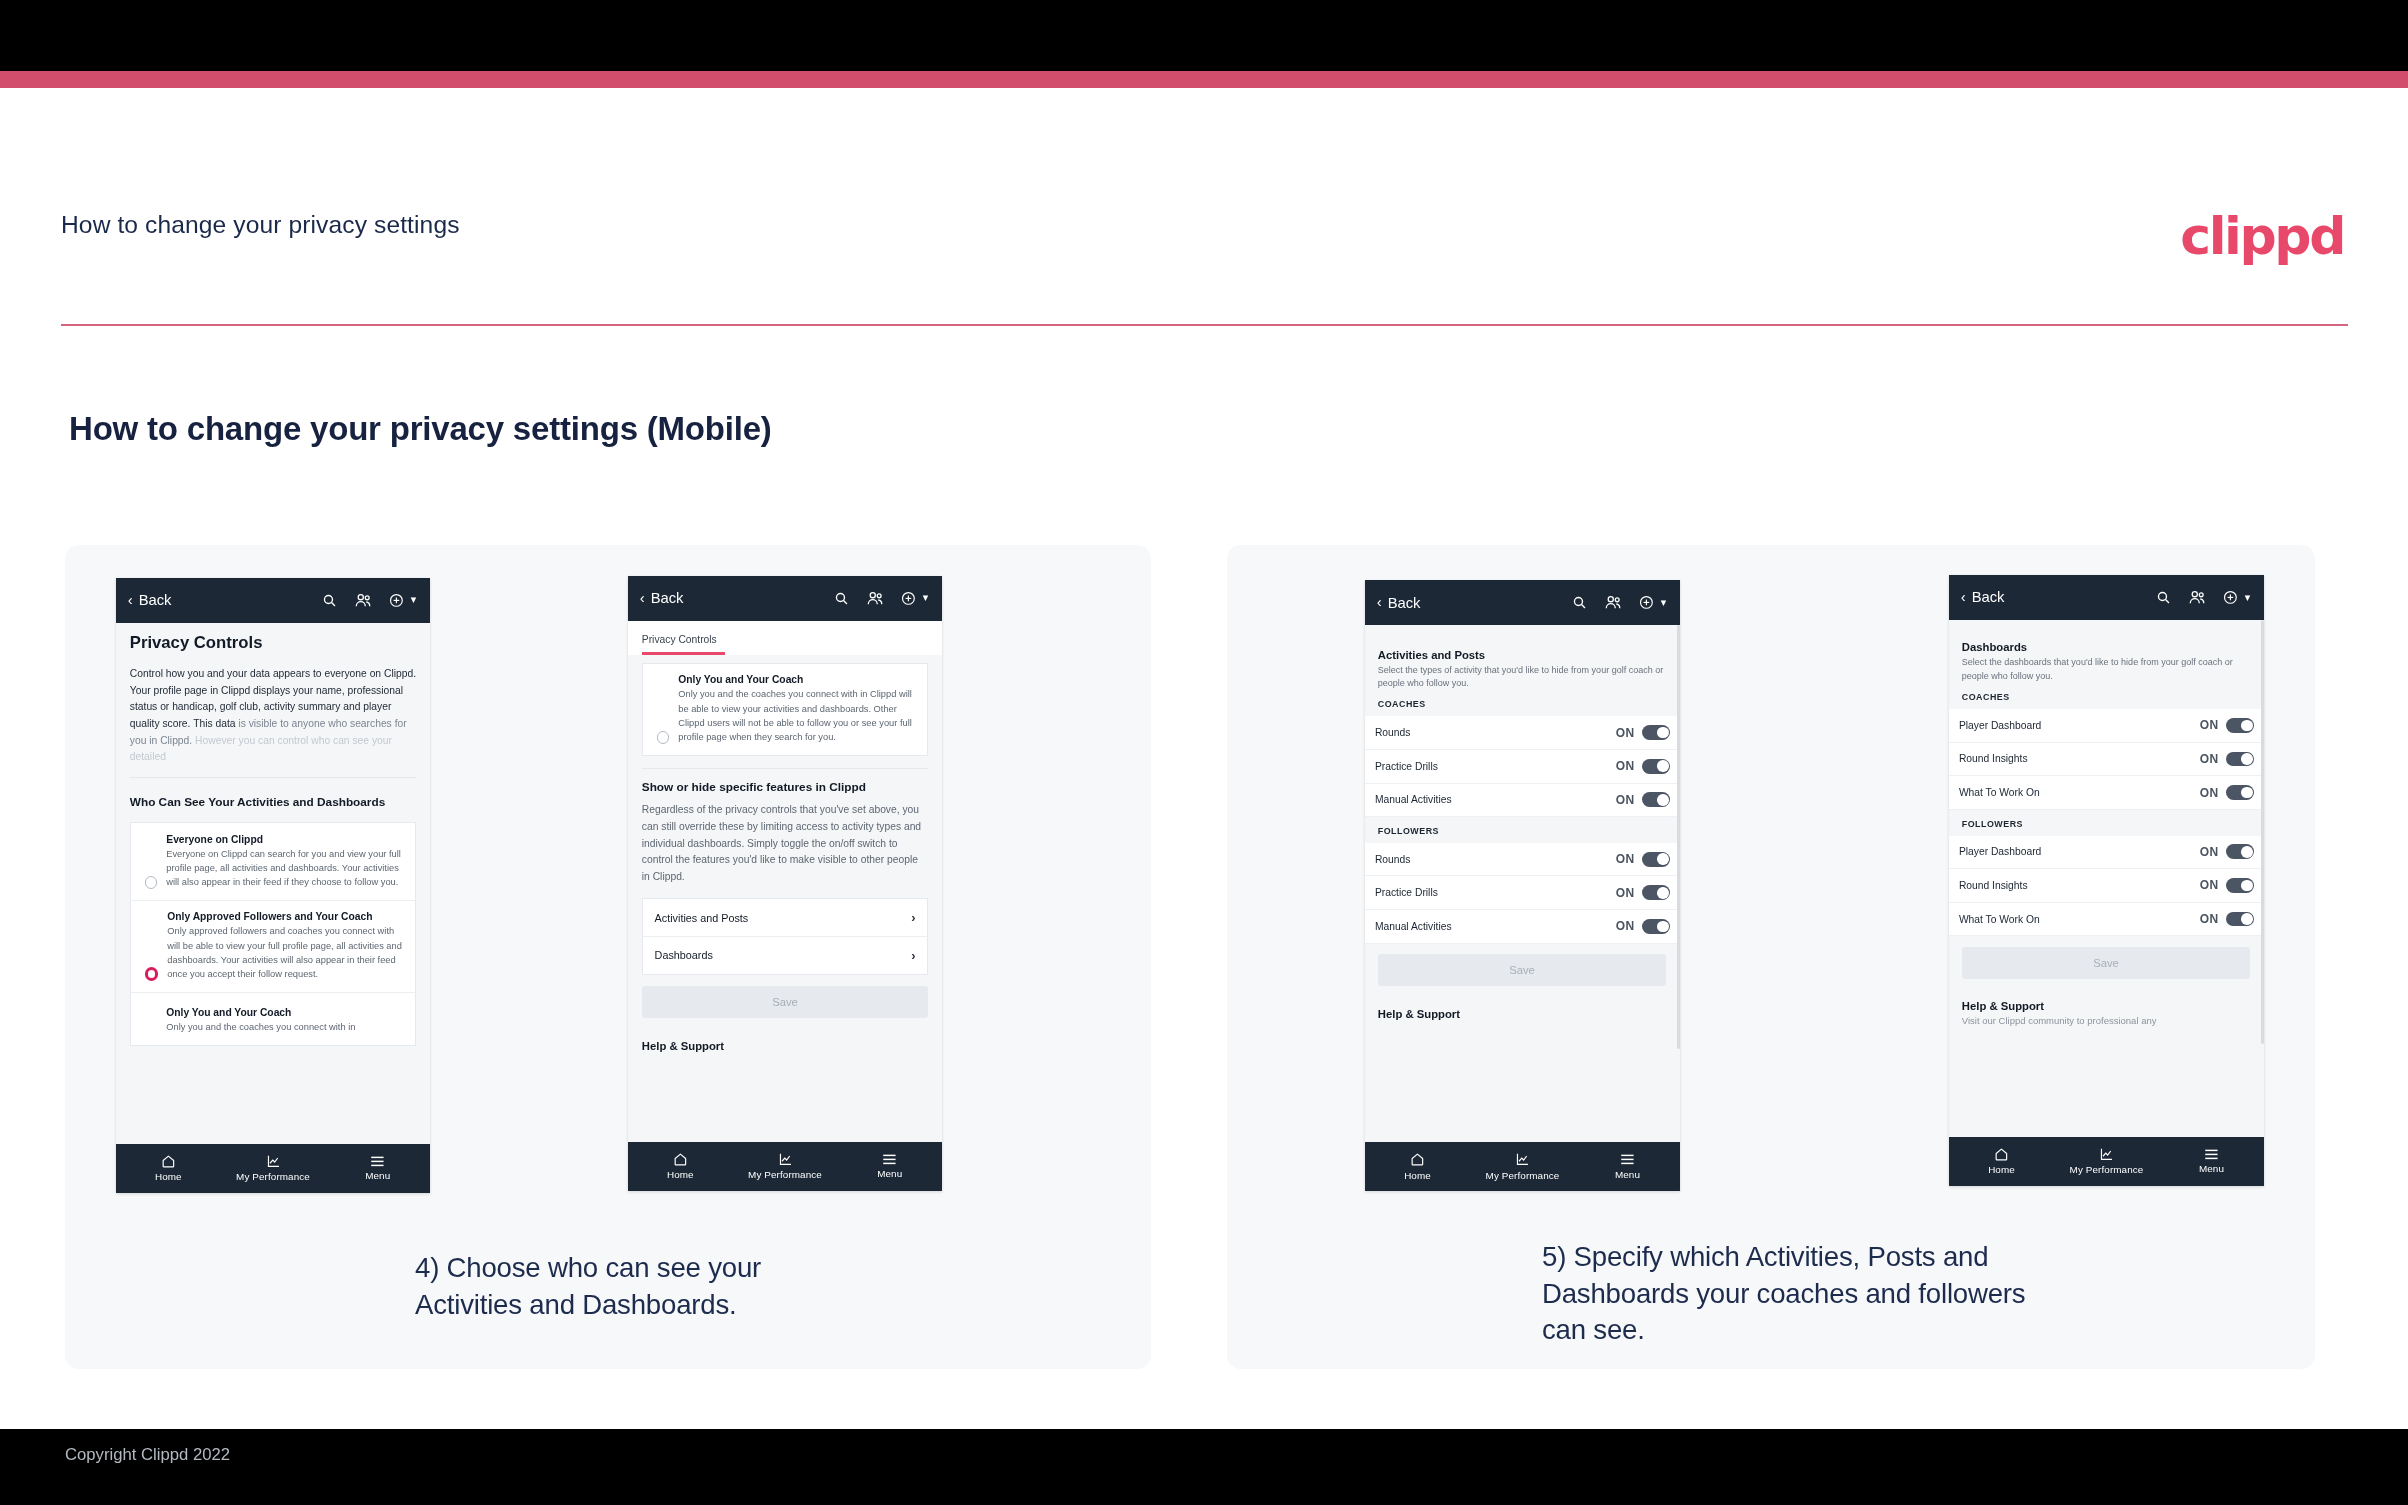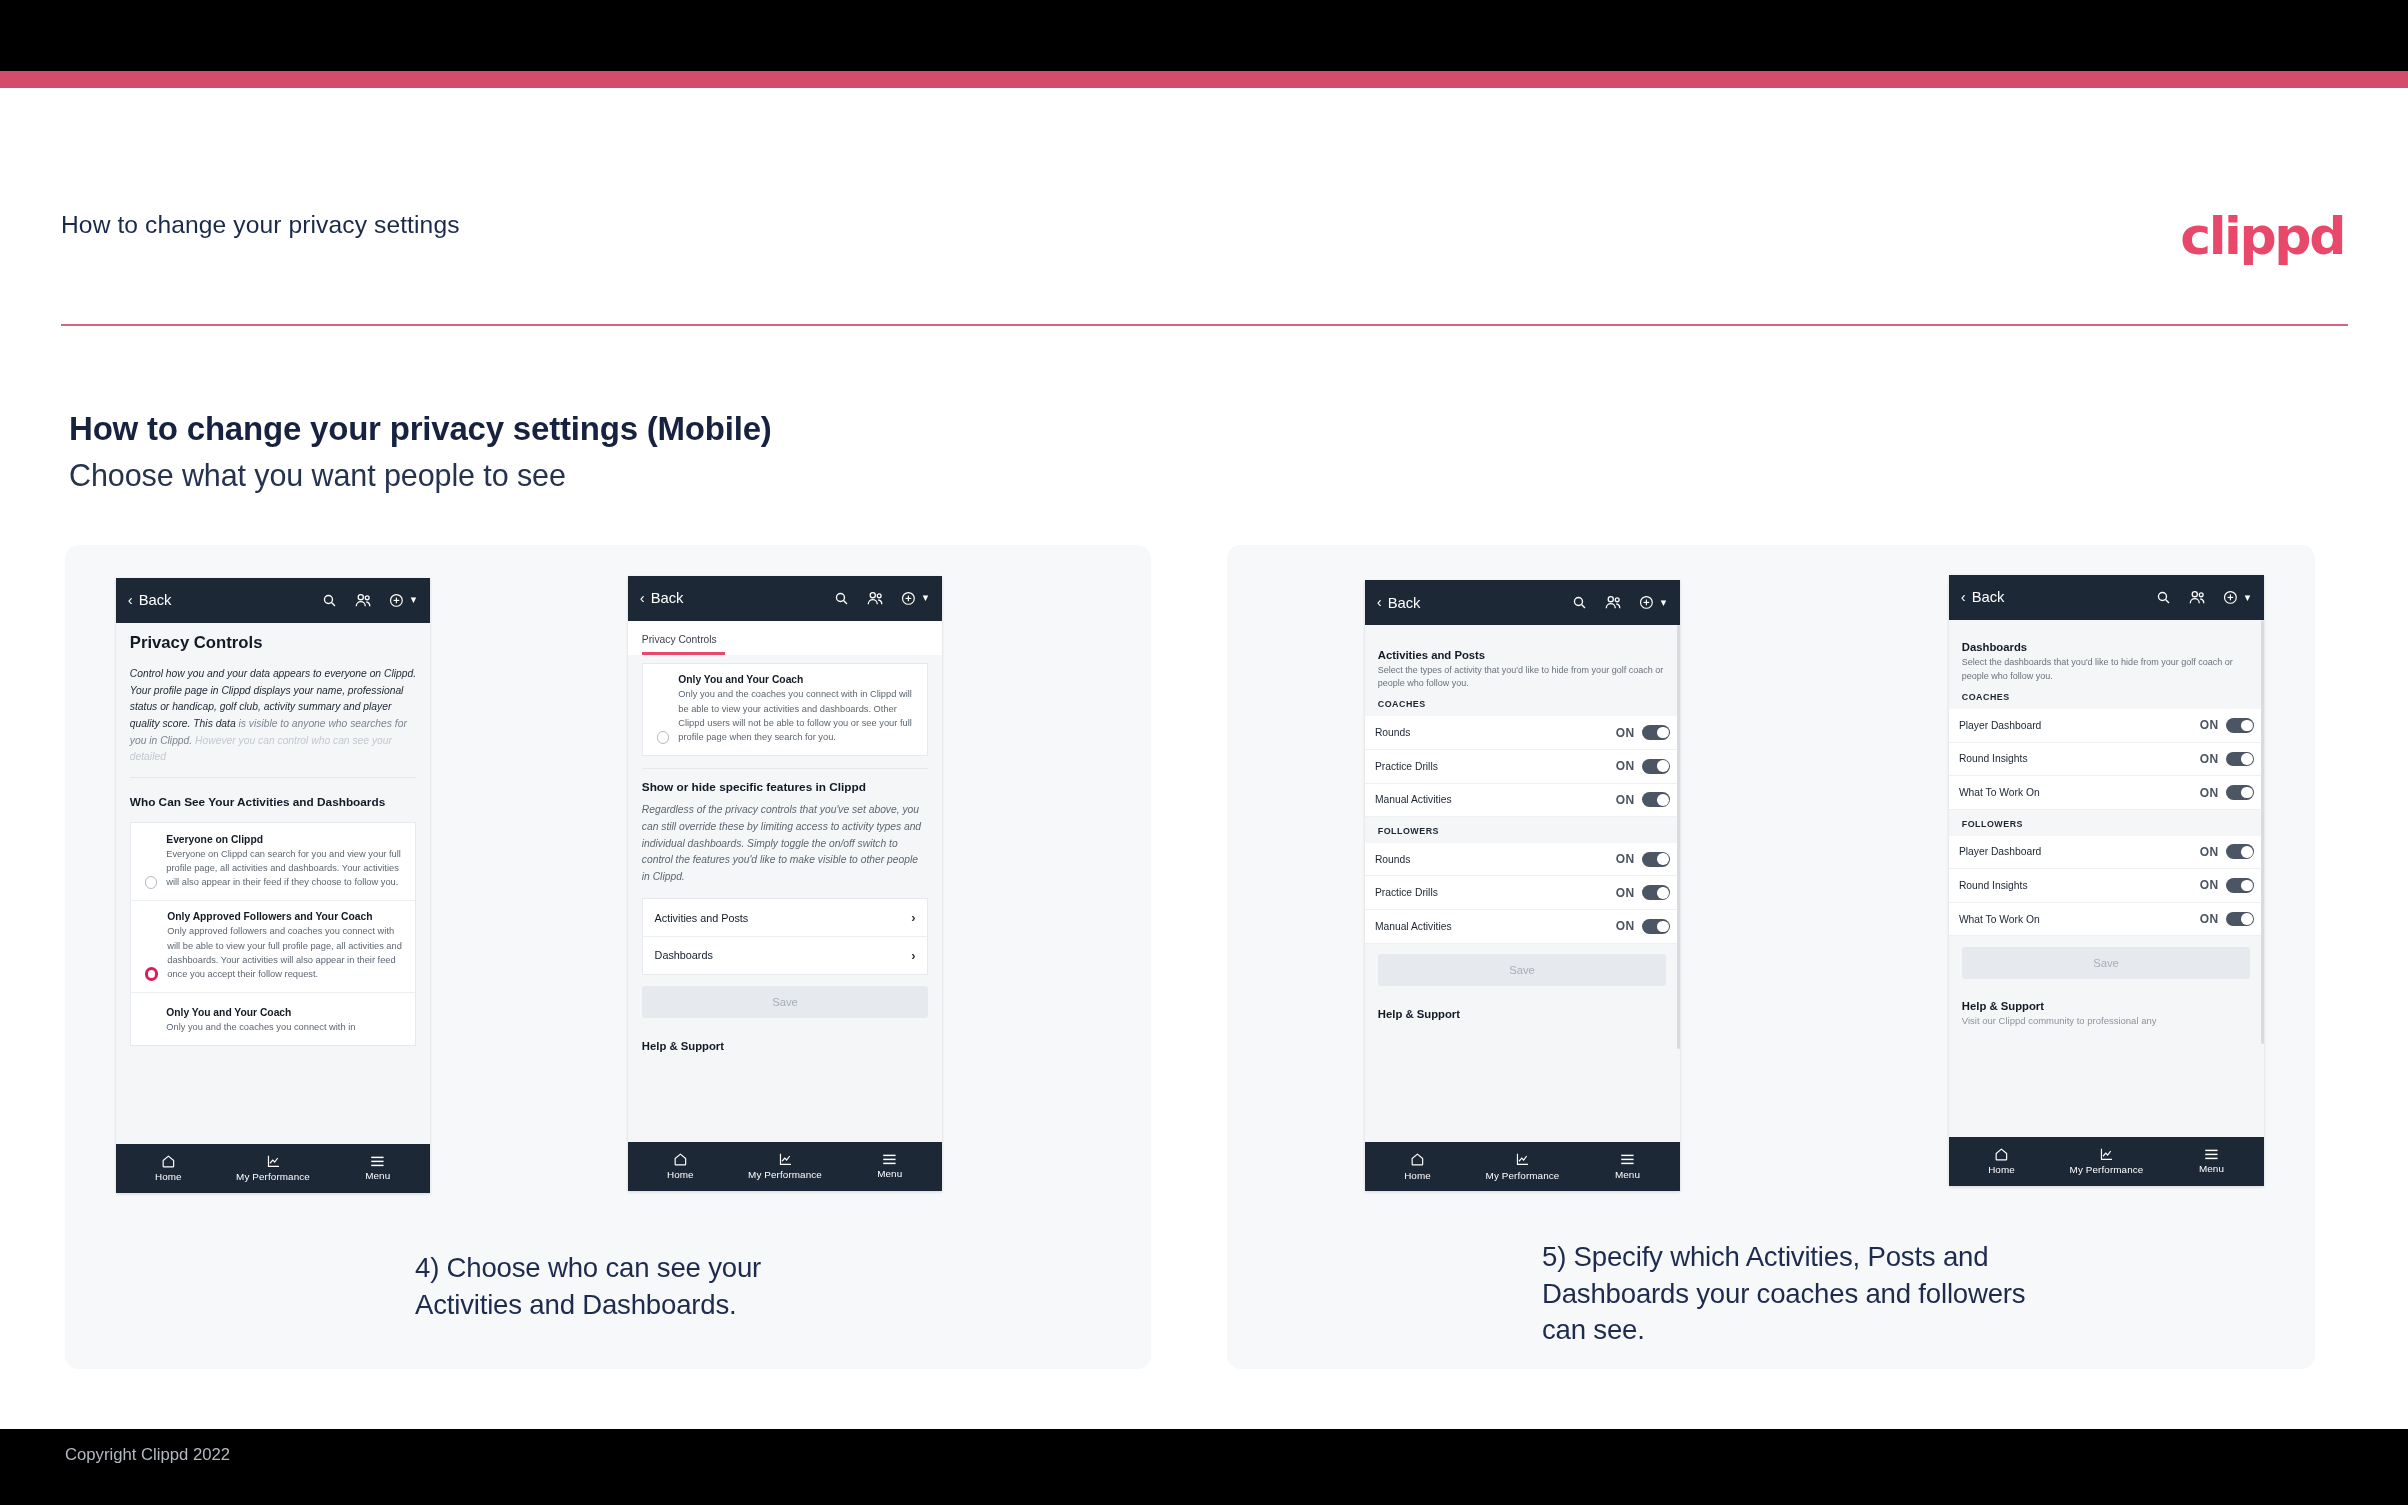--- a/index.html
+++ b/index.html
@@ -77,21 +77,21 @@
 
   .pnav {
     position:absolute; left:0; bottom:0; width:100%; height:49px;
     background:#1c2836; display:flex; align-items:center; color:#fff;
   }
   .pnav .nitem { flex:1; display:flex; flex-direction:column; align-items:center; gap:3px; }
   .pnav .nlabel { font-size:9.9px; letter-spacing:0.1px; }
 
   
   .ptitle { font-size:16.7px; font-weight:700; color:#121a26; }
-  .pblurb { font-size:10.3px; line-height:1.62; color:#1e2733;font-style:italic; }
+  .pblurb { font-size:10.3px; line-height:1.62; color:#1e2733; }
   .pblurb .fade1 { color:#7c8591; }
   .pblurb .fade2 { color:#c3c9d0; }
   .psection { font-size:11.8px; font-weight:700; color:#121a26; }
   .pcard { background:#fff; border:1px solid #e6e9ed; }
   .prow { display:flex; align-items:flex-end; padding:10.8px 9.9px 10.8px 7.9px; border-bottom:1px solid #eceff2; }
   .prow:last-child { border-bottom:none; }
   .radio { width:12.8px; height:12.8px; border:1.6px solid #b4bac2; border-radius:50%; flex:none; margin:17.7px 8.9px 0 5.9px; }
   .radio.sel { border:3.9px solid #d91c5c; width:13.8px; height:13.8px; }
   .ropt-t { font-size:10.3px; font-weight:700; color:#121a26; margin-bottom:2px; }
   .ropt-d { font-size:9.3px; line-height:1.52; color:#5d6671; }
@@ -146,21 +146,20 @@
   <div class="top-pink"></div>
   <div class="bottom-black"></div>
 
   <div class="page">
 
     <div class="hdr-title">How to change your privacy settings</div>
     <div class="logo">clippd</div>
     <div class="hdr-rule"></div>
 
     <div class="big-title">How to change your privacy settings (Mobile)</div>
-    <div class="sub-title">Choose what you want people to see</div>
 
     <div class="card" id="card-left">
 
       <div class="phone" style="left:51px; top:32.5px; width:314px; height:615px;">
         <div class="pbar">
           <div class="back">
             <span class="chev">‹</span>
             <span>Back</span>
           </div>
           <div class="icons">

